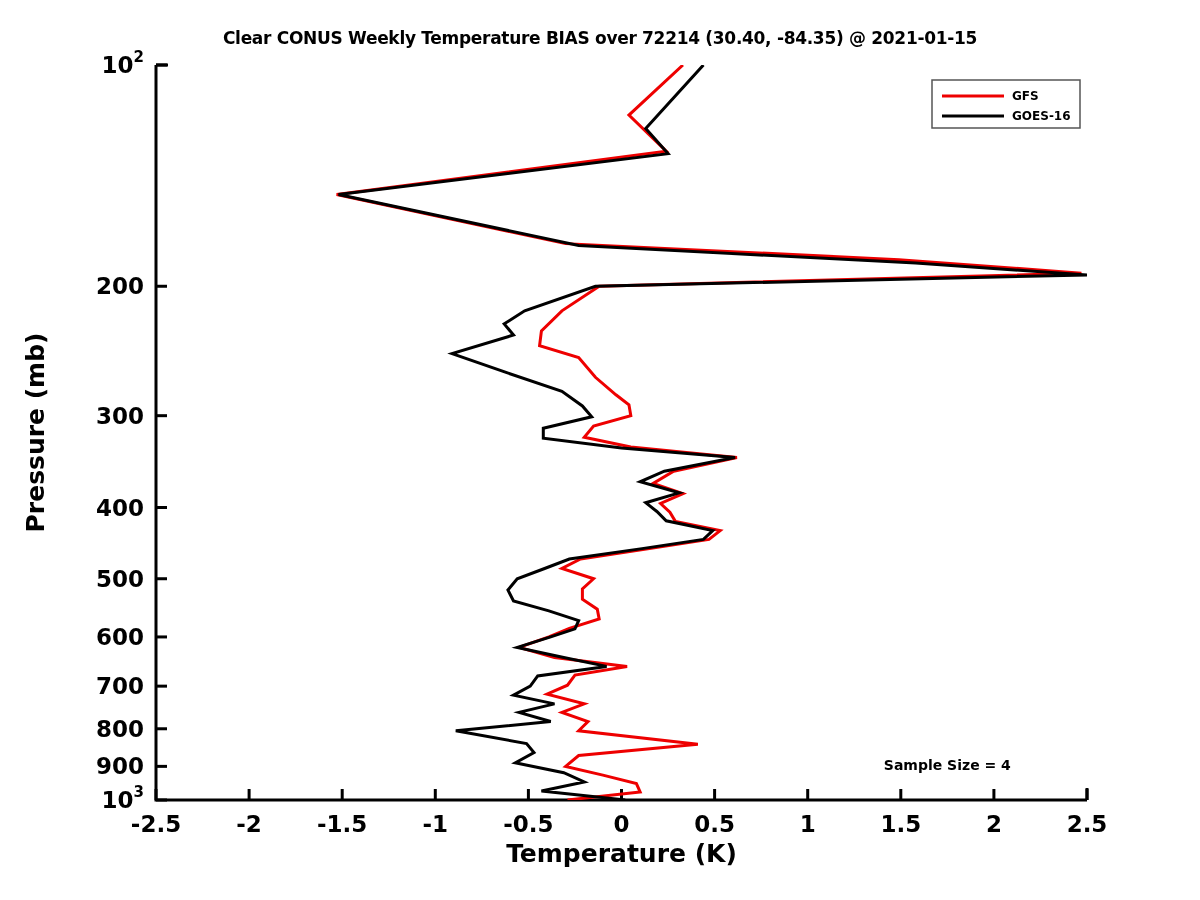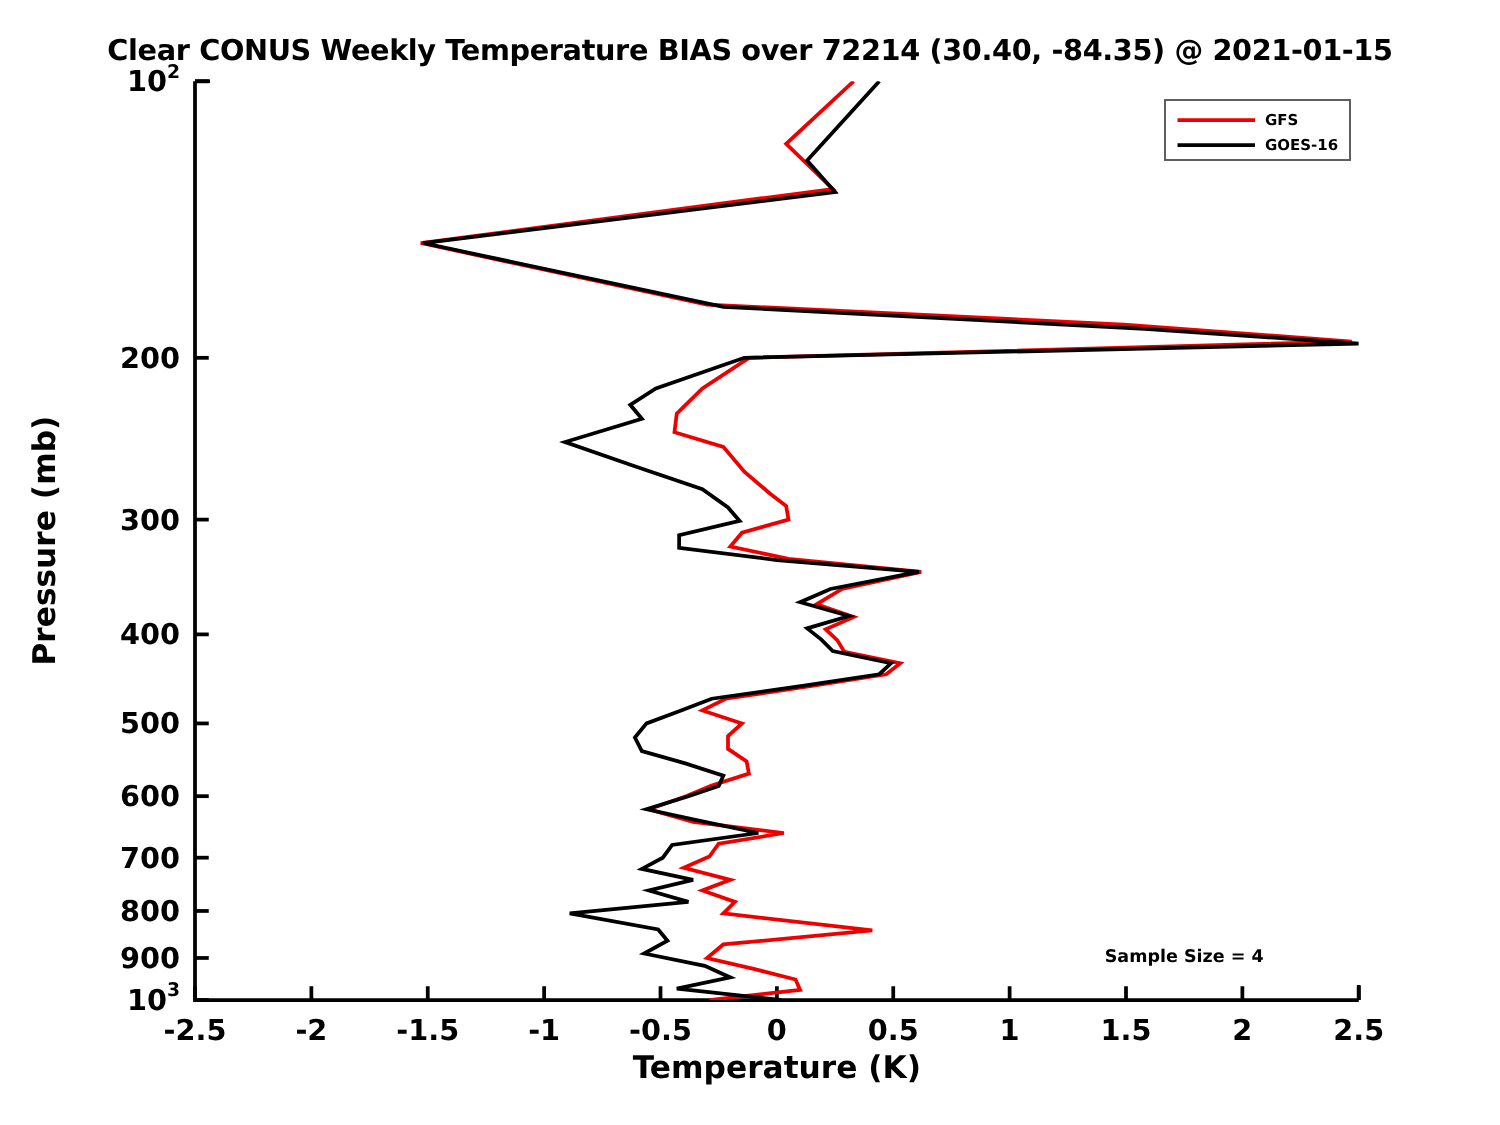--- a/index.html
+++ b/index.html
@@ -19,21 +19,21 @@
     height: 900px;
     background: #ffffff;
   }
   #chart-title {
     position: absolute;
     left: 0;
     top: 28px;
     width: 1200px;
     text-align: center;
     font-family: "DejaVu Sans", sans-serif;
-    font-size: 23px;
+    font-size: 17px;
     font-weight: bold;
     color: #000000;
     letter-spacing: -0.3px;
     white-space: nowrap;
   }
   #plot-svg {
     position: absolute;
     left: 0;
     top: 0;
   }

